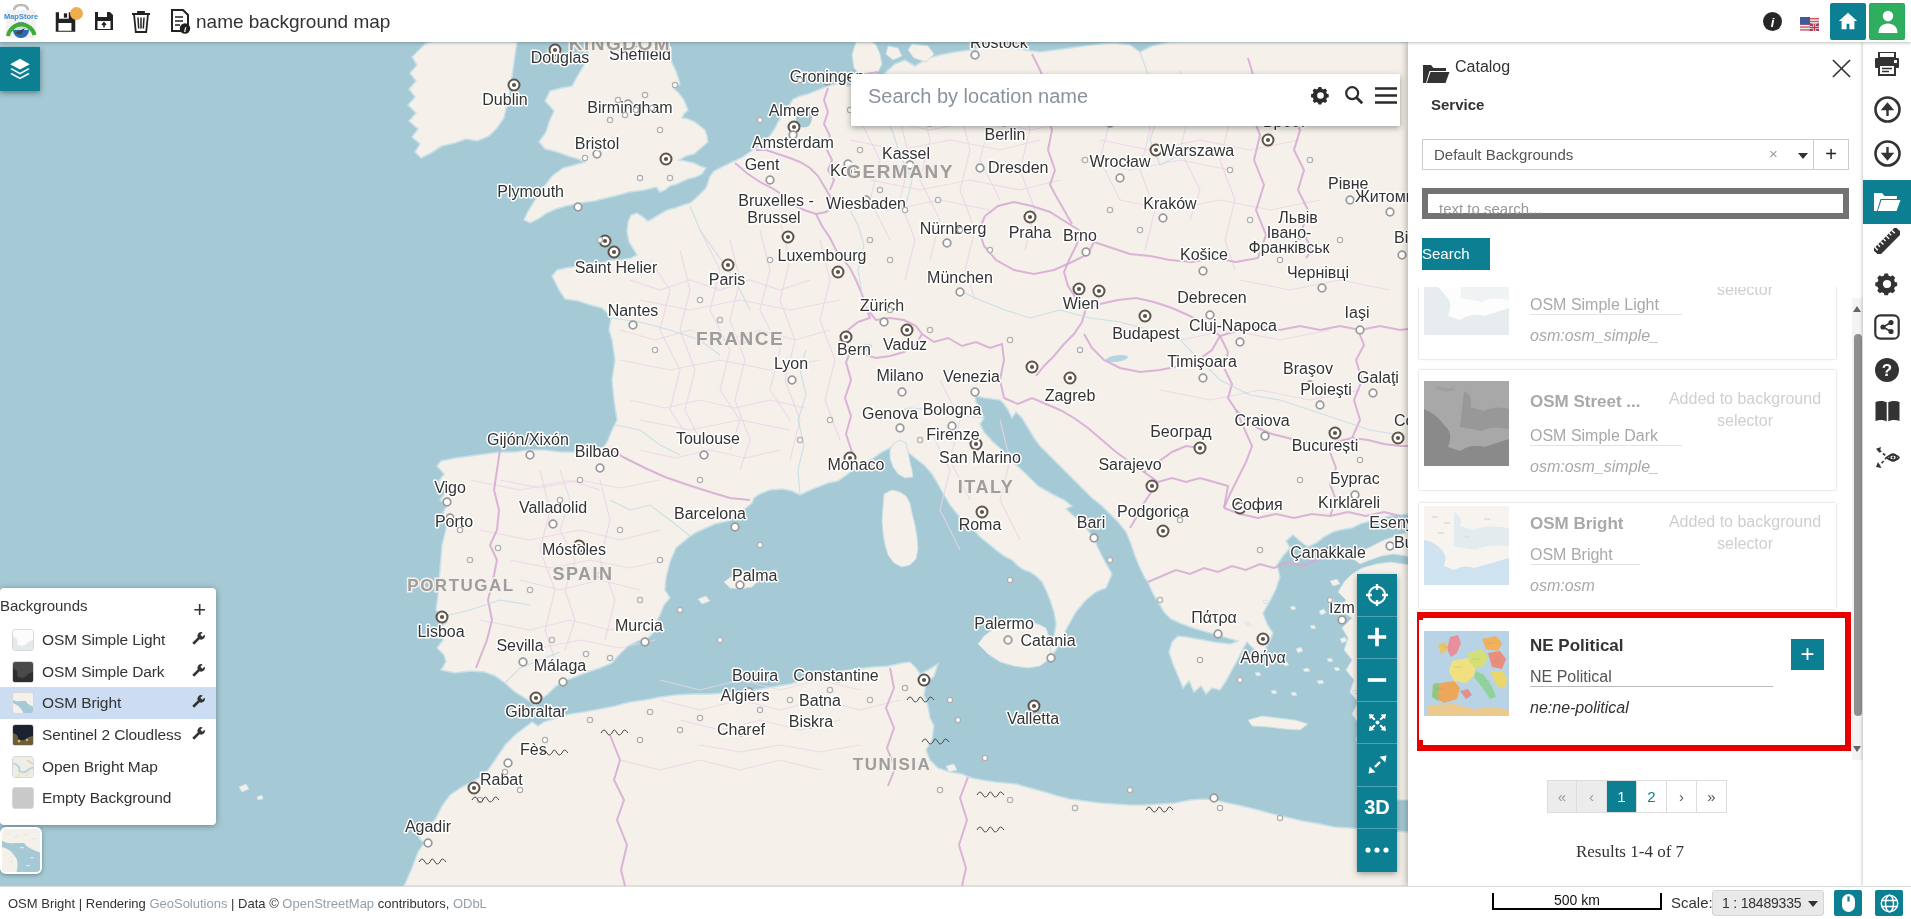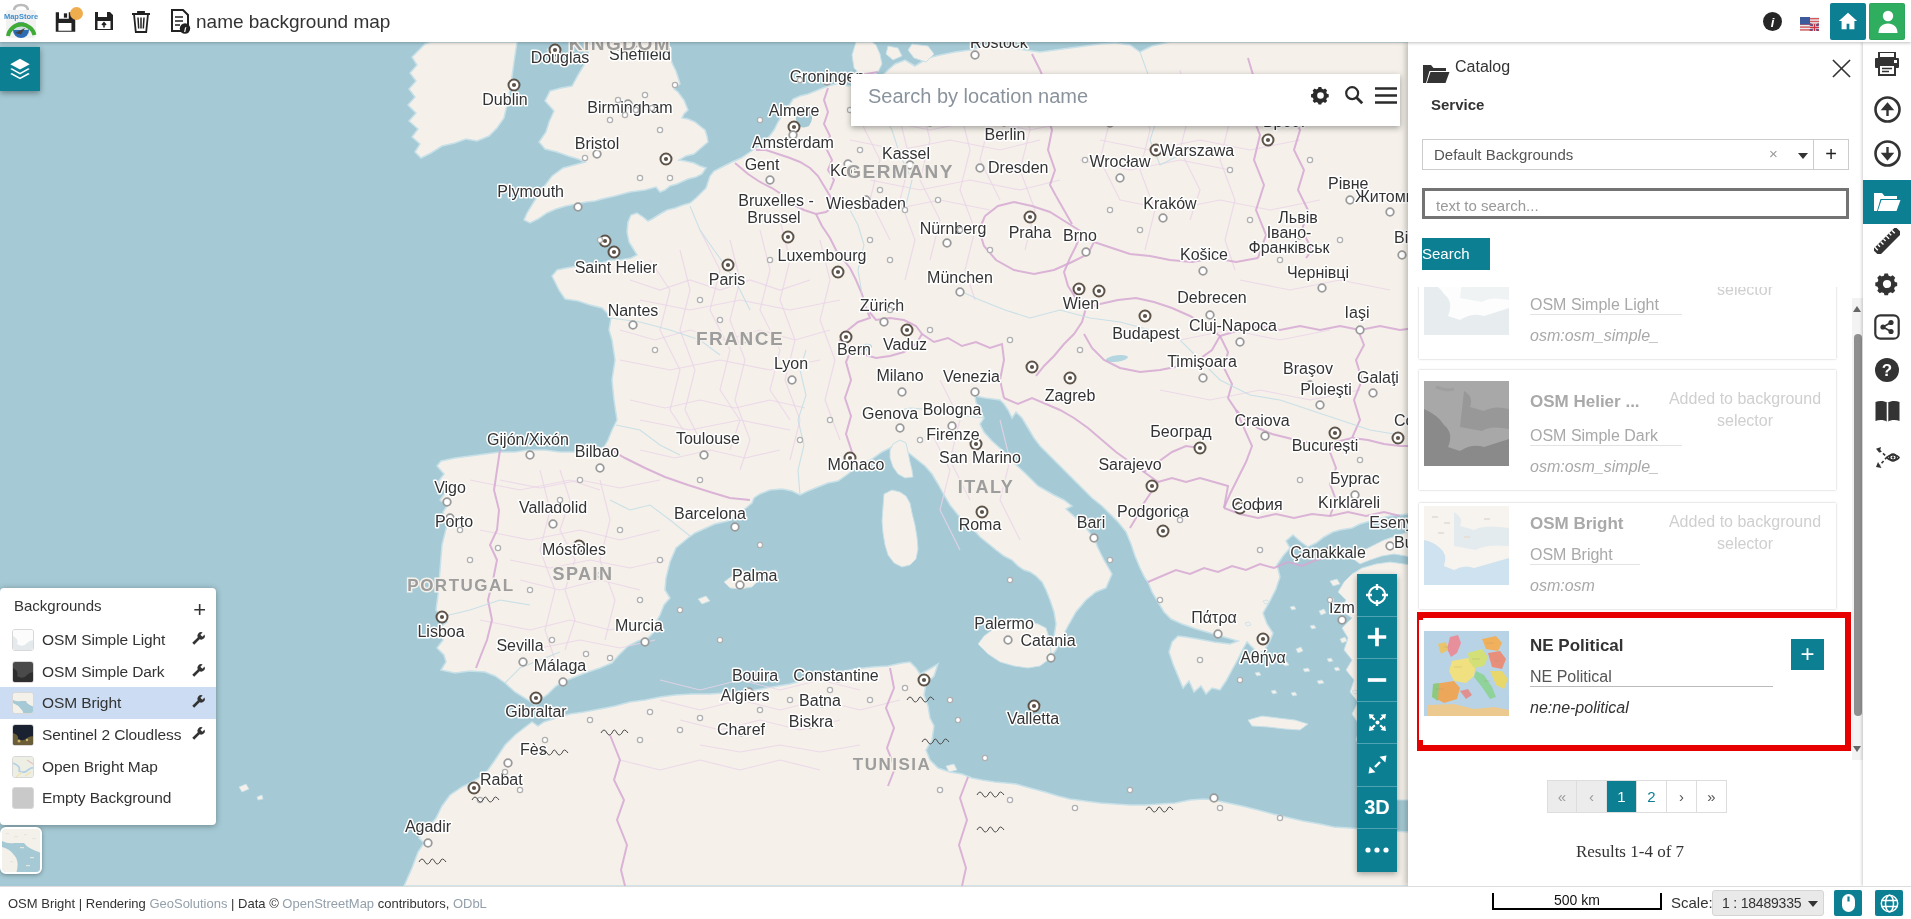--- a/index.html
+++ b/index.html
@@ -16,41 +16,41 @@
   #tocbtn { position:absolute; left:0; top:47px; width:40px; height:44px; background:#0c7f93; z-index:20; box-shadow:0 2px 6px rgba(0,0,0,.4); display:flex; align-items:center; justify-content:center; }
   
   #searchbar { position:absolute; left:851px; top:32px; width:549px; height:52px; background:#fff; box-shadow:0 2px 6px rgba(0,0,0,.35); z-index:20;margin-top:42px; }
   #searchbar .ph { position:absolute; left:17px; top:11px; font-size:20px; color:#8a939c; }
   
   #zoomcol { position:absolute; left:1357px; top:574px; width:40px; z-index:20; box-shadow:0 2px 6px rgba(0,0,0,.35); }
   .zbtn { width:40px; height:42.5px; background:#0c7f93; color:#fff; display:flex; align-items:center; justify-content:center; border-bottom:1px solid rgba(255,255,255,.28); }
   .zbtn:last-child { border-bottom:none; }
   
   #bgpanel { position:absolute; left:0; top:588px; width:216px; height:237px; background:#fff; border-radius:4px; box-shadow:0 1px 6px rgba(0,0,0,.35); z-index:20; font-size:15px; color:#333; }
-  #bgpanel .hd { position:relative; height:36px; line-height:36px; padding-left:14px; font-size:15px; }
+  #bgpanel .hd { position:relative; height:36px; line-height:36px; font-size:15px; }
   #bgpanel .plus { position:absolute; right:10px; top:4px; font-size:22px; color:#333; }
   .bgrow { position:relative; height:31.7px; display:flex; align-items:center; padding-left:12px; }
   .bgrow.sel { background:#cbdcf3; }
   .bgrow .th { width:22px; height:22px; border-radius:3px; margin-right:8px; flex:none; border:1px solid #d8d8d8; overflow:hidden; }
   .bgrow .nm { font-size:15.5px; letter-spacing:-0.1px; }
   .bgrow .wr { position:absolute; right:10px; top:7px; }
   #bgthumb { position:absolute; left:0px; top:827px; width:42px; height:47px; background:#e8eef0; border:2px solid #fff; border-radius:6px; box-shadow:0 1px 4px rgba(0,0,0,.35); z-index:20; overflow:hidden; }
   
   #catalog { position:absolute; left:1408px; top:42px; width:455px; height:844px; background:#fff; box-shadow:-2px 0 6px rgba(0,0,0,.25); z-index:25; }
   #catalog .chead { position:absolute; left:14px; top:20px; }
   #catalog .ctitle { position:absolute; left:47px; top:16px; font-size:16px; color:#333; }
   #catalog .cx { position:absolute; left:424px; top:17px; }
   #catalog .svc { position:absolute; left:14px; top:54px; font-size:15px; font-weight:bold; color:#333;margin-left:9px; }
   #combo { position:absolute; left:14px; top:97px; width:441px; height:31px; }
   #combo .box { position:absolute; left:0; top:0; width:392px; height:31px; border:1px solid #ccc; background:#fff; }
   #combo .val { position:absolute; left:11px; top:6px; font-size:15px; color:#555; }
   #combo .clr { position:absolute; left:346px; top:5px; color:#999; font-size:15px; }
   #combo .car { position:absolute; left:375px; top:13px; width:0; height:0; border-left:5px solid transparent; border-right:5px solid transparent; border-top:6px solid #333; }
   #combo .add { position:absolute; left:392px; top:0; width:35px; height:31px; border:1px solid #ccc; border-left:none; background:#fff; text-align:center; line-height:29px; font-size:20px; color:#222; }
-  #tsearch { position:absolute; left:14px; top:146px; width:427px; height:31px; border:3px solid #737373; background:#fff; }
+  #tsearch { position:absolute; left:14px; top:146px; width:427px; height:31px; border:6px solid #737373; background:#fff; }
   #tsearch span { position:absolute; left:11px; top:6px; font-size:15px; color:#999; }
   #sbtn { position:absolute; left:14px; top:196px; width:68px; height:32px; background:#0c7f93; color:#fff; font-size:15px; text-align:left; line-height:32px; }
   #results { position:absolute; left:0px; top:245px; width:444px; height:478px; overflow:hidden; }
   .card { position:absolute; left:11px; width:417px; background:#fff; box-shadow:0 0 2px rgba(0,0,0,.25); }
   .card .cth { position:absolute; left:5px; top:11px; width:85px; height:85px; overflow:hidden; }
   .card .t1 { position:absolute; left:111px; font-size:17px; font-weight:bold; color:#a9a9a9; }
   .card .t2 { position:absolute; left:111px; font-size:16px; color:#a9a9a9; border-bottom:1px solid #e3e3e3; }
   .card .t3 { position:absolute; left:111px; font-size:16px; font-style:italic; color:#a9a9a9; }
   .card .added { position:absolute; left:216px; width:220px; text-align:center; font-size:16px; color:#cfcfcf; line-height:22px; }
   
@@ -895,21 +895,21 @@
         <div class="added" style="top:18px">Added to background<br>selector</div>
       </div>
 
       <div class="card" style="top:83px;height:120px">
         <div class="cth"><svg width="85" height="85">
               <rect width="85" height="85" fill="#a8a8a8"></rect>
               <path d="M0 28 Q14 34 20 44 Q30 52 24 66 L36 70 Q48 62 60 66 L85 58 L85 85 L0 85z" fill="#8a8a8a"></path>
               <path d="M40 10 Q50 16 46 26 L60 30 Q70 24 85 28 L85 48 Q66 44 58 50 L36 46z" fill="#989898"></path>
               <path d="M12 6 Q22 10 30 8" stroke="#9f9f9f" stroke-width="3" fill="none"></path>
             </svg></div>
-        <div class="t1" style="top:22px">OSM Helier ...</div>
+        <div class="t1" style="top:22px">OSM Street ...</div>
         <div class="t2" style="top:57px;width:152px">OSM Simple Dark</div>
         <div class="t3" style="top:88px">osm:osm_simple_</div>
         <div class="added" style="top:18px">Added to background<br>selector</div>
       </div>
 
       <div class="card" style="top:216px;height:106px">
         <div class="cth" style="top:3px;height:79px"><svg width="85" height="79">
               <rect width="85" height="79" fill="#f7f4ef"></rect>
               <path d="M0 34 Q10 36 16 42 Q24 48 20 60 L30 64 Q40 58 50 62 L85 52 L85 79 L0 79z" fill="#cfe2ef"></path>
               <path d="M30 6 Q40 12 36 20 L50 24 Q60 18 85 22 L85 40 Q60 38 52 44 L30 40z" fill="#cfe2ef" opacity=".5"></path>

